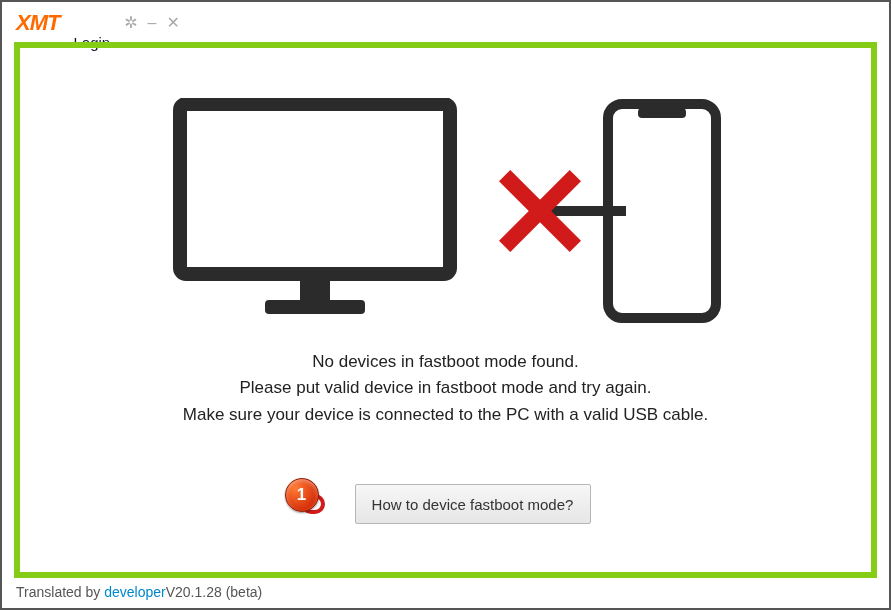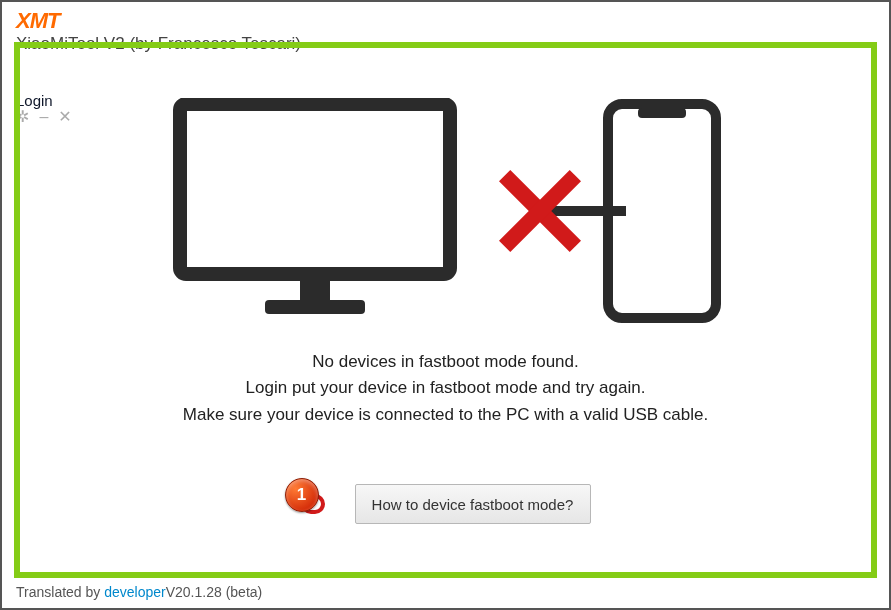--- a/index.html
+++ b/index.html
@@ -7,24 +7,23 @@
   .window {
     width: 891px; height: 610px;
     border: 2px solid #555;
     background: #fff;
     position: relative;
     display: flex;
     flex-direction: column;
   }
   .titlebar {
     display: flex;
-    align-items: flex-start;
-    padding: 6px 30px 4px 14px;
+    align-items: center;
+    padding: 6px 24px 4px 14px;
     height: 40px;
-    flex-direction: column;
   }
   .logo {
     font-weight: 900;
     font-size: 22px;
     color: #ff6a00;
     letter-spacing: -1px;
     font-style: italic;
     margin-right: 14px;
   }
   .app-title {
@@ -142,21 +141,20 @@
   }
   .footer a { color: #0088cc; text-decoration: none; }
 </style>
 </head>
 <body>
 
 <div class="window">
 
   <div class="titlebar">
     <div class="logo">XMT</div>
-    <div class="app-title">XiaoMiTool V2 (by Francesco Tescari)</div>
     <span class="login-link">Login</span>
     <div class="titlebar-icons">
       <span>✲</span>
       <span>–</span>
       <span>✕</span>
     </div>
   </div>
 
   <div class="content">
 
@@ -173,21 +171,21 @@
       </div>
 
       <svg class="phone-svg" width="120" height="225">
         <rect x="6" y="6" width="108" height="214" rx="14" fill="none" stroke="#2b2b2b" stroke-width="10"></rect>
         <rect x="36" y="10" width="48" height="10" rx="4" fill="#2b2b2b"></rect>
       </svg>
     </div>
 
     <div class="message-block">
       <div>No devices in fastboot mode found.</div>
-      <div>Login put your device in fastboot mode and try again.</div>
+      <div>Please put valid device in fastboot mode and try again.</div>
       <div>Make sure your device is connected to the PC with a valid USB cable.</div>
     </div>
 
     <div class="button-row">
       <div class="highlight-wrap">
         <div class="badge">1</div>
       </div>
       <button class="btn">How to device fastboot mode?</button>
     </div>
 

